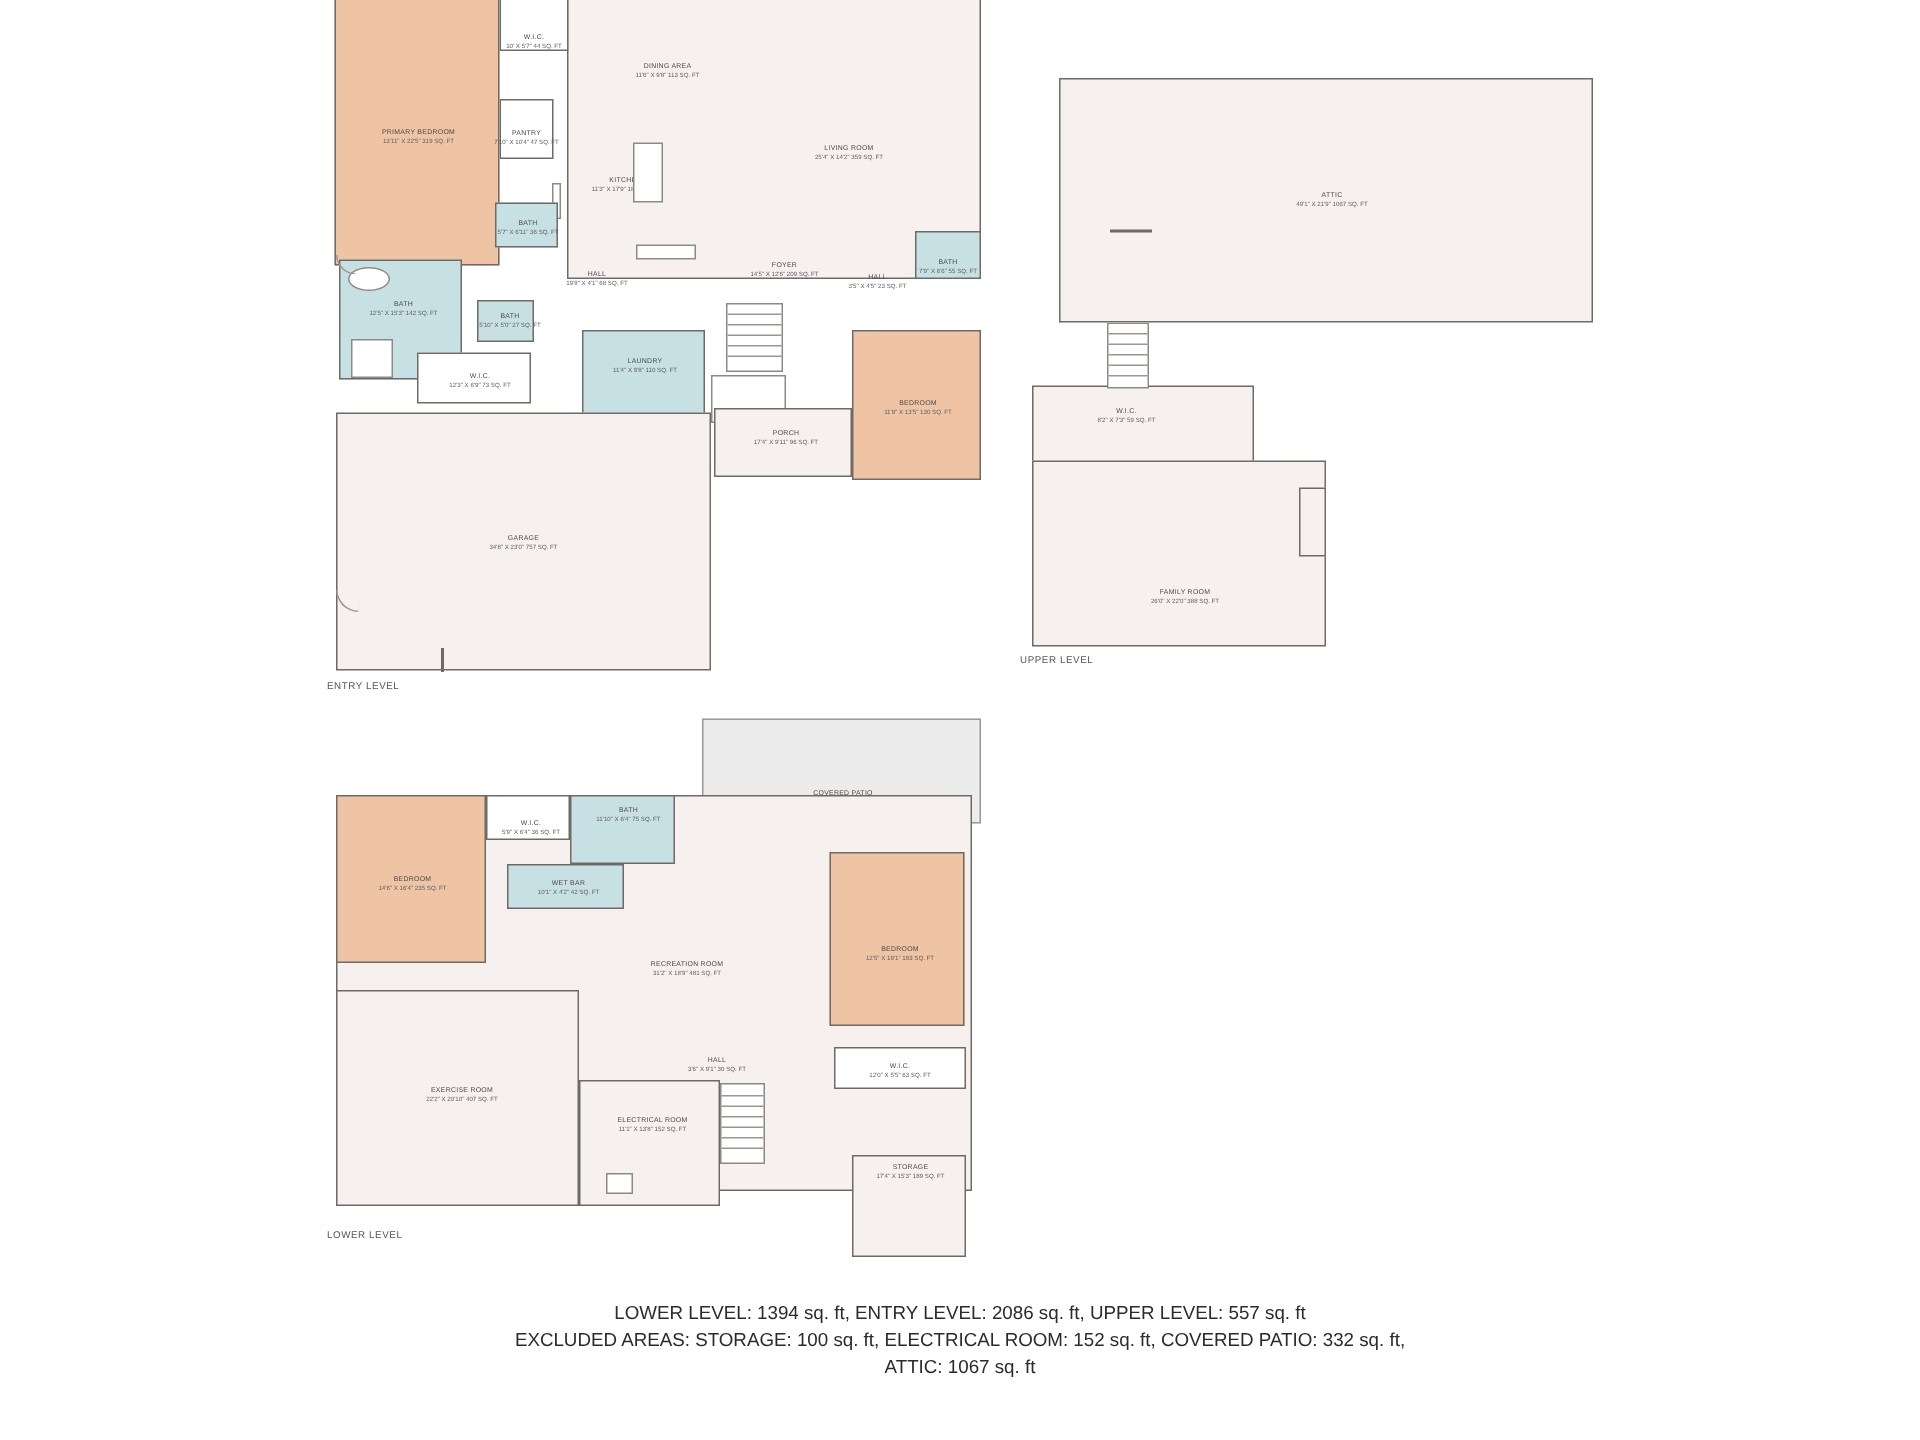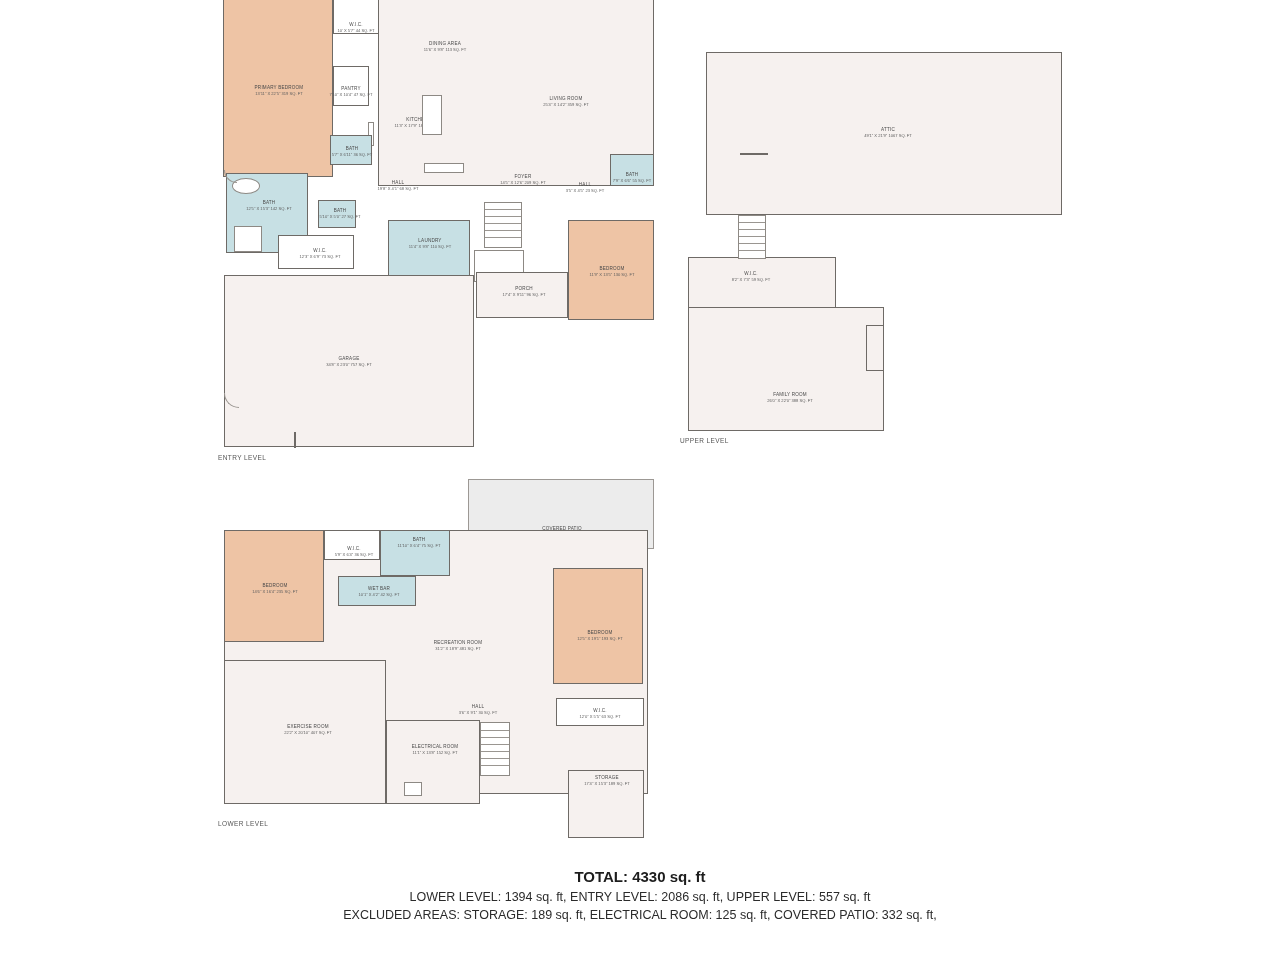--- a/index.html
+++ b/index.html
@@ -315,19 +315,19 @@
     <div class="room plain" style="left:350px;top:300px;width:76px;height:68px;"></div>
     <div class="lbl" style="left:354px;top:305px;width:70px;">
       <div class="n">STORAGE</div>
       <div class="d">17'4" X 15'3" 189 SQ. FT</div>
     </div>
 
     <div class="lvl-label" style="left:0px;top:350px;">LOWER LEVEL</div>
   </div>
 
   <div class="footer">
-    <div class="total">TOTAL: 4330 sq. ft</div>
     <div class="line">LOWER LEVEL: 1394 sq. ft, ENTRY LEVEL: 2086 sq. ft, UPPER LEVEL: 557 sq. ft</div>
-    <div class="line">EXCLUDED AREAS: STORAGE: 189 sq. ft, ELECTRICAL ROOM: 125 sq. ft, COVERED PATIO: 332 sq. ft,</div>
+    <div class="line">EXCLUDED AREAS: STORAGE: 100 sq. ft, ELECTRICAL ROOM: 152 sq. ft, COVERED PATIO: 332 sq. ft,</div>
+    <div class="line">ATTIC: 1067 sq. ft</div>
 
   </div>
 
 </div>
 
 </body></html>

